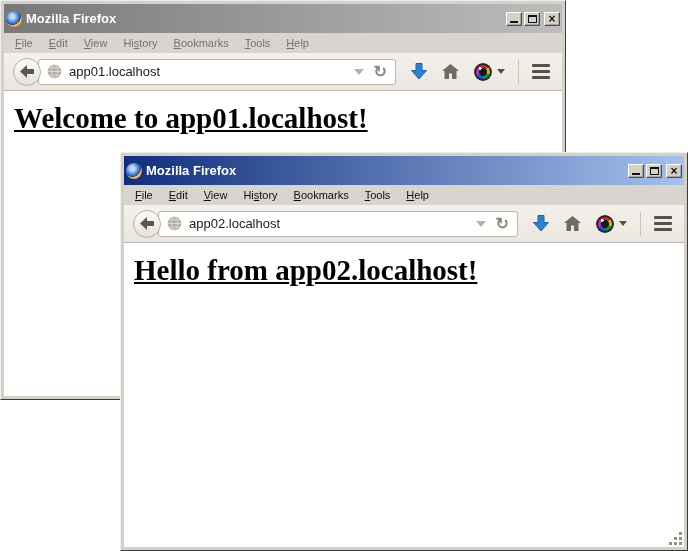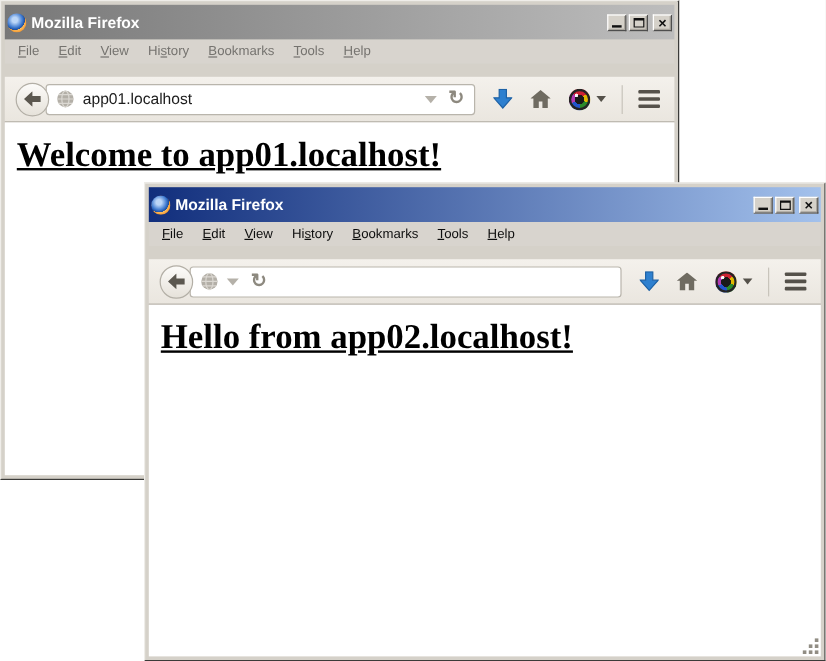--- a/index.html
+++ b/index.html
@@ -35,21 +35,21 @@
 
   
   .menubar{flex:0 0 20px;display:flex;align-items:center;background:#d8d4ce;
            font-size:11px;padding-left:3px;}
   .menu-item{padding:2px 8px;white-space:nowrap;}
   .win1 .menu-item{color:#75736f;}
   .win2 .menu-item{color:#0e0e0e;}
 
   
   .navbar{flex:0 0 37px;display:flex;align-items:center;padding:0 9px;
-          background:linear-gradient(#f4f1ec,#eae6df);border-bottom:1px solid #b9b5ac;margin-top:11px;}
+          background:linear-gradient(#f4f1ec,#eae6df);border-bottom:1px solid #b9b5ac;}
   .back-btn{flex:0 0 auto;width:28px;height:28px;border-radius:50%;padding:0;
             border:1px solid #b3afa6;background:linear-gradient(#fcfbf9,#e6e2da);
             display:flex;align-items:center;justify-content:center;position:relative;z-index:2;margin-right:-3px;}
   .urlbar{flex:1;min-width:0;height:26px;box-sizing:border-box;background:#ffffff;
           border:1px solid #b9b5ac;border-radius:3px;display:flex;align-items:center;
           padding:0 5px 0 8px;gap:7px;}
   .url-text{flex:1;font-size:13px;color:#1c1c1c;white-space:nowrap;overflow:hidden;}
   .url-caret{width:0;height:0;border-left:5px solid transparent;border-right:5px solid transparent;
              border-top:6px solid #b5b1a9;flex:0 0 auto;}
   .reload{font-size:16px;font-weight:bold;color:#8d897f;line-height:1;padding:0 3px;flex:0 0 auto;}
@@ -183,20 +183,21 @@
         <svg width="14" height="13" viewBox="0 0 14 13">
             <path d="M7 0 L7 4 L14 4 L14 9 L7 9 L7 13 L0 6.5 Z" fill="#5b574f"></path>
           </svg>
       </button>
       <div class="urlbar">
         <svg width="15" height="15" viewBox="0 0 15 15">
           <circle cx="7.5" cy="7.5" r="6.8" fill="#b3afa7"></circle>
           <ellipse cx="7.5" cy="7.5" rx="3" ry="6.8" fill="none" stroke="#dbd8d2" stroke-width="1"></ellipse>
           <path d="M0.7 7.5 H14.3 M1.8 3.8 H13.2 M1.8 11.2 H13.2" stroke="#dbd8d2" stroke-width="1" fill="none"></path>
         </svg>
+        <span class="url-text">app02.localhost</span>
         <span class="url-caret"></span>
         <span class="reload">↻</span>
       </div>
       <button class="tool-btn">
         <svg width="16" height="17" viewBox="0 0 16 17">
             <path d="M5 0.5 h6 v7 h4.5 l-7.5 8.5 -7.5 -8.5 h4.5 z" fill="#2e80cf" stroke="#1e62a6" stroke-width="1"></path>
           </svg>
       </button>
       <button class="tool-btn">
         <svg width="17" height="15" viewBox="0 0 17 15">

